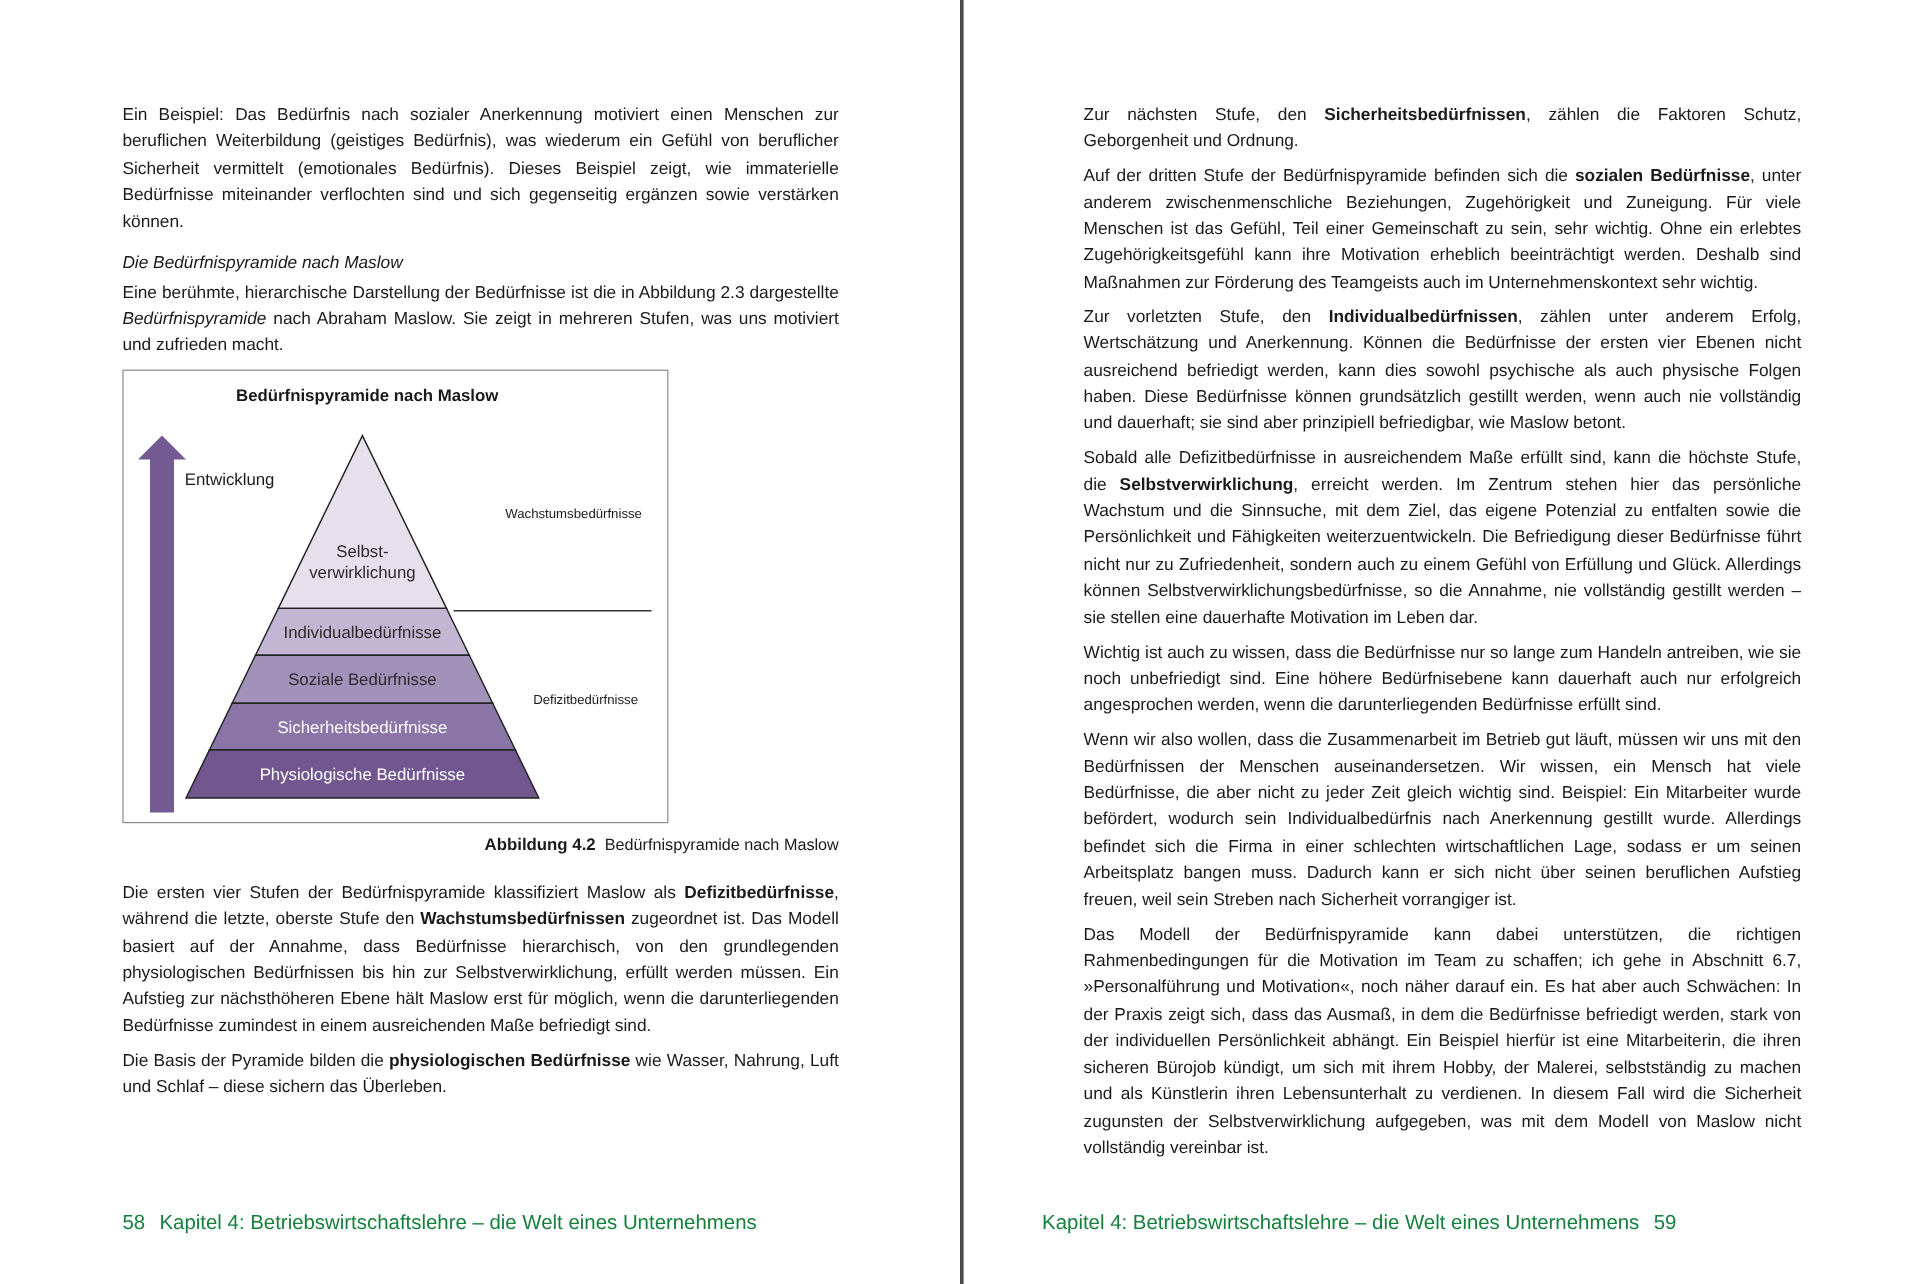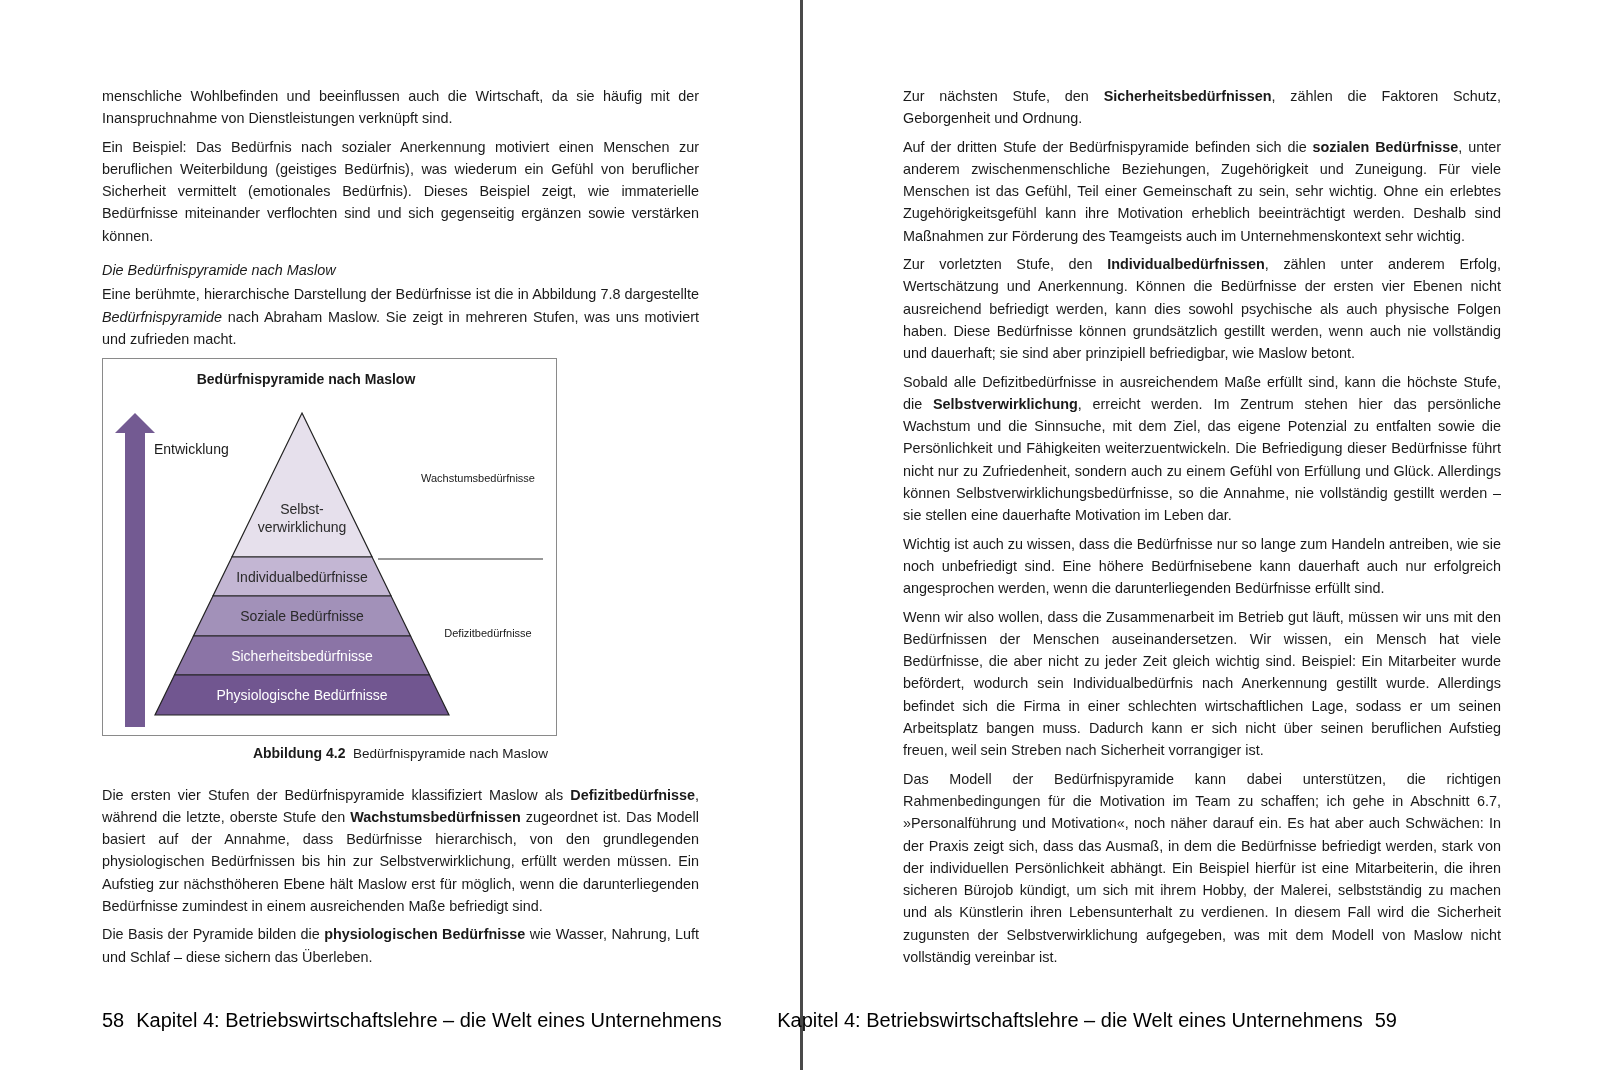--- a/index.html
+++ b/index.html
@@ -11,36 +11,35 @@
   .spine { position: absolute; left: 800px; top: 0; width: 3px; height: 1070px; background: #4a4a4a; }
   .col { position: absolute; top: 85px; font-size: 14.4px; line-height: 22.3px; text-align: justify; hyphens: manual; }
   .page-left .col { left: 102px; width: 597px; }
   .page-right .col { left: 903px; width: 598px; }
   .col p { margin-bottom: 6px; }
   .col b { font-weight: bold; }
   .col i { font-style: italic; }
   .subhead { font-style: italic; font-weight: normal; margin-top: 12px; margin-bottom: 2px !important; }
   .figure { position: relative; width: 455px; height: 378px; border: 1px solid #8a8a8a; margin-top: 8px; margin-bottom: 6px; }
   .figure svg { position: absolute; left: 0; top: 0; }
-  .caption { font-size: 13.5px; margin-bottom: 18px !important; text-align: center; }
+  .caption { font-size: 13.5px; margin-bottom: 18px !important; text-align: right; }
   .caption b { font-weight: bold; font-size: 14px; }
-  .footer { position: absolute; top: 1009px; font-size: 20px; color: #000000; white-space: nowrap; }
+  .footer { position: absolute; top: 1009px; font-size: 17px; color: #15803d; white-space: nowrap; }
   .footer-left { left: 102px; }
   .footer-right { right: 98px; }
   .footer .pnum { margin: 0 6px; }
 </style>
 </head>
 <body>
 
 <div class="page page-left">
   <div class="col">
-    <p>menschliche Wohlbefinden und beeinflussen auch die Wirtschaft, da sie häufig mit der Inanspruchnahme von Dienstleistungen verknüpft sind.</p>
     <p>Ein Beispiel: Das Bedürfnis nach sozialer Anerkennung motiviert einen Menschen zur beruflichen Weiterbildung (geistiges Bedürfnis), was wiederum ein Gefühl von beruflicher Sicherheit vermittelt (emotionales Bedürfnis). Dieses Beispiel zeigt, wie immaterielle Bedürfnisse miteinander verflochten sind und sich gegenseitig ergänzen sowie verstärken können.</p>
     <p class="subhead">Die Bedürfnispyramide nach Maslow</p>
-    <p><span>Eine berühmte, hierarchische Darstellung der Bedürfnisse ist die in Abbildung 7.8 dargestellte </span><i>Bedürfnispyramide</i><span> nach Abraham Maslow. Sie zeigt in mehreren Stufen, was uns motiviert und zufrieden macht.</span></p>
+    <p><span>Eine berühmte, hierarchische Darstellung der Bedürfnisse ist die in Abbildung 2.3 dargestellte </span><i>Bedürfnispyramide</i><span> nach Abraham Maslow. Sie zeigt in mehreren Stufen, was uns motiviert und zufrieden macht.</span></p>
 
     <div class="figure">
       <svg id="pyr" width="455" height="378" viewBox="0 0 455 378">
         <text id="fig-title" x="203" y="25" text-anchor="middle" font-family="Liberation Sans, sans-serif" font-weight="bold" font-size="14" fill="#1a1a1a">Bedürfnispyramide nach Maslow</text>
         <polygon id="dev-arrow" points="22,368 42,368 42,74 52,74 32,54 12,74 22,74" fill="#735a92"></polygon>
         <text x="51" y="95" font-family="Liberation Sans, sans-serif" font-size="14" fill="#1a1a1a">Entwicklung</text>
         <text x="375" y="123" text-anchor="middle" font-family="Liberation Sans, sans-serif" font-size="11" fill="#1a1a1a">Wachstumsbedürfnisse</text>
         <line x1="275" y1="200" x2="440" y2="200" stroke="#333" stroke-width="1.2"></line>
         <text x="385" y="278" text-anchor="middle" font-family="Liberation Sans, sans-serif" font-size="11" fill="#1a1a1a">Defizitbedürfnisse</text>
         <g id="levels">

